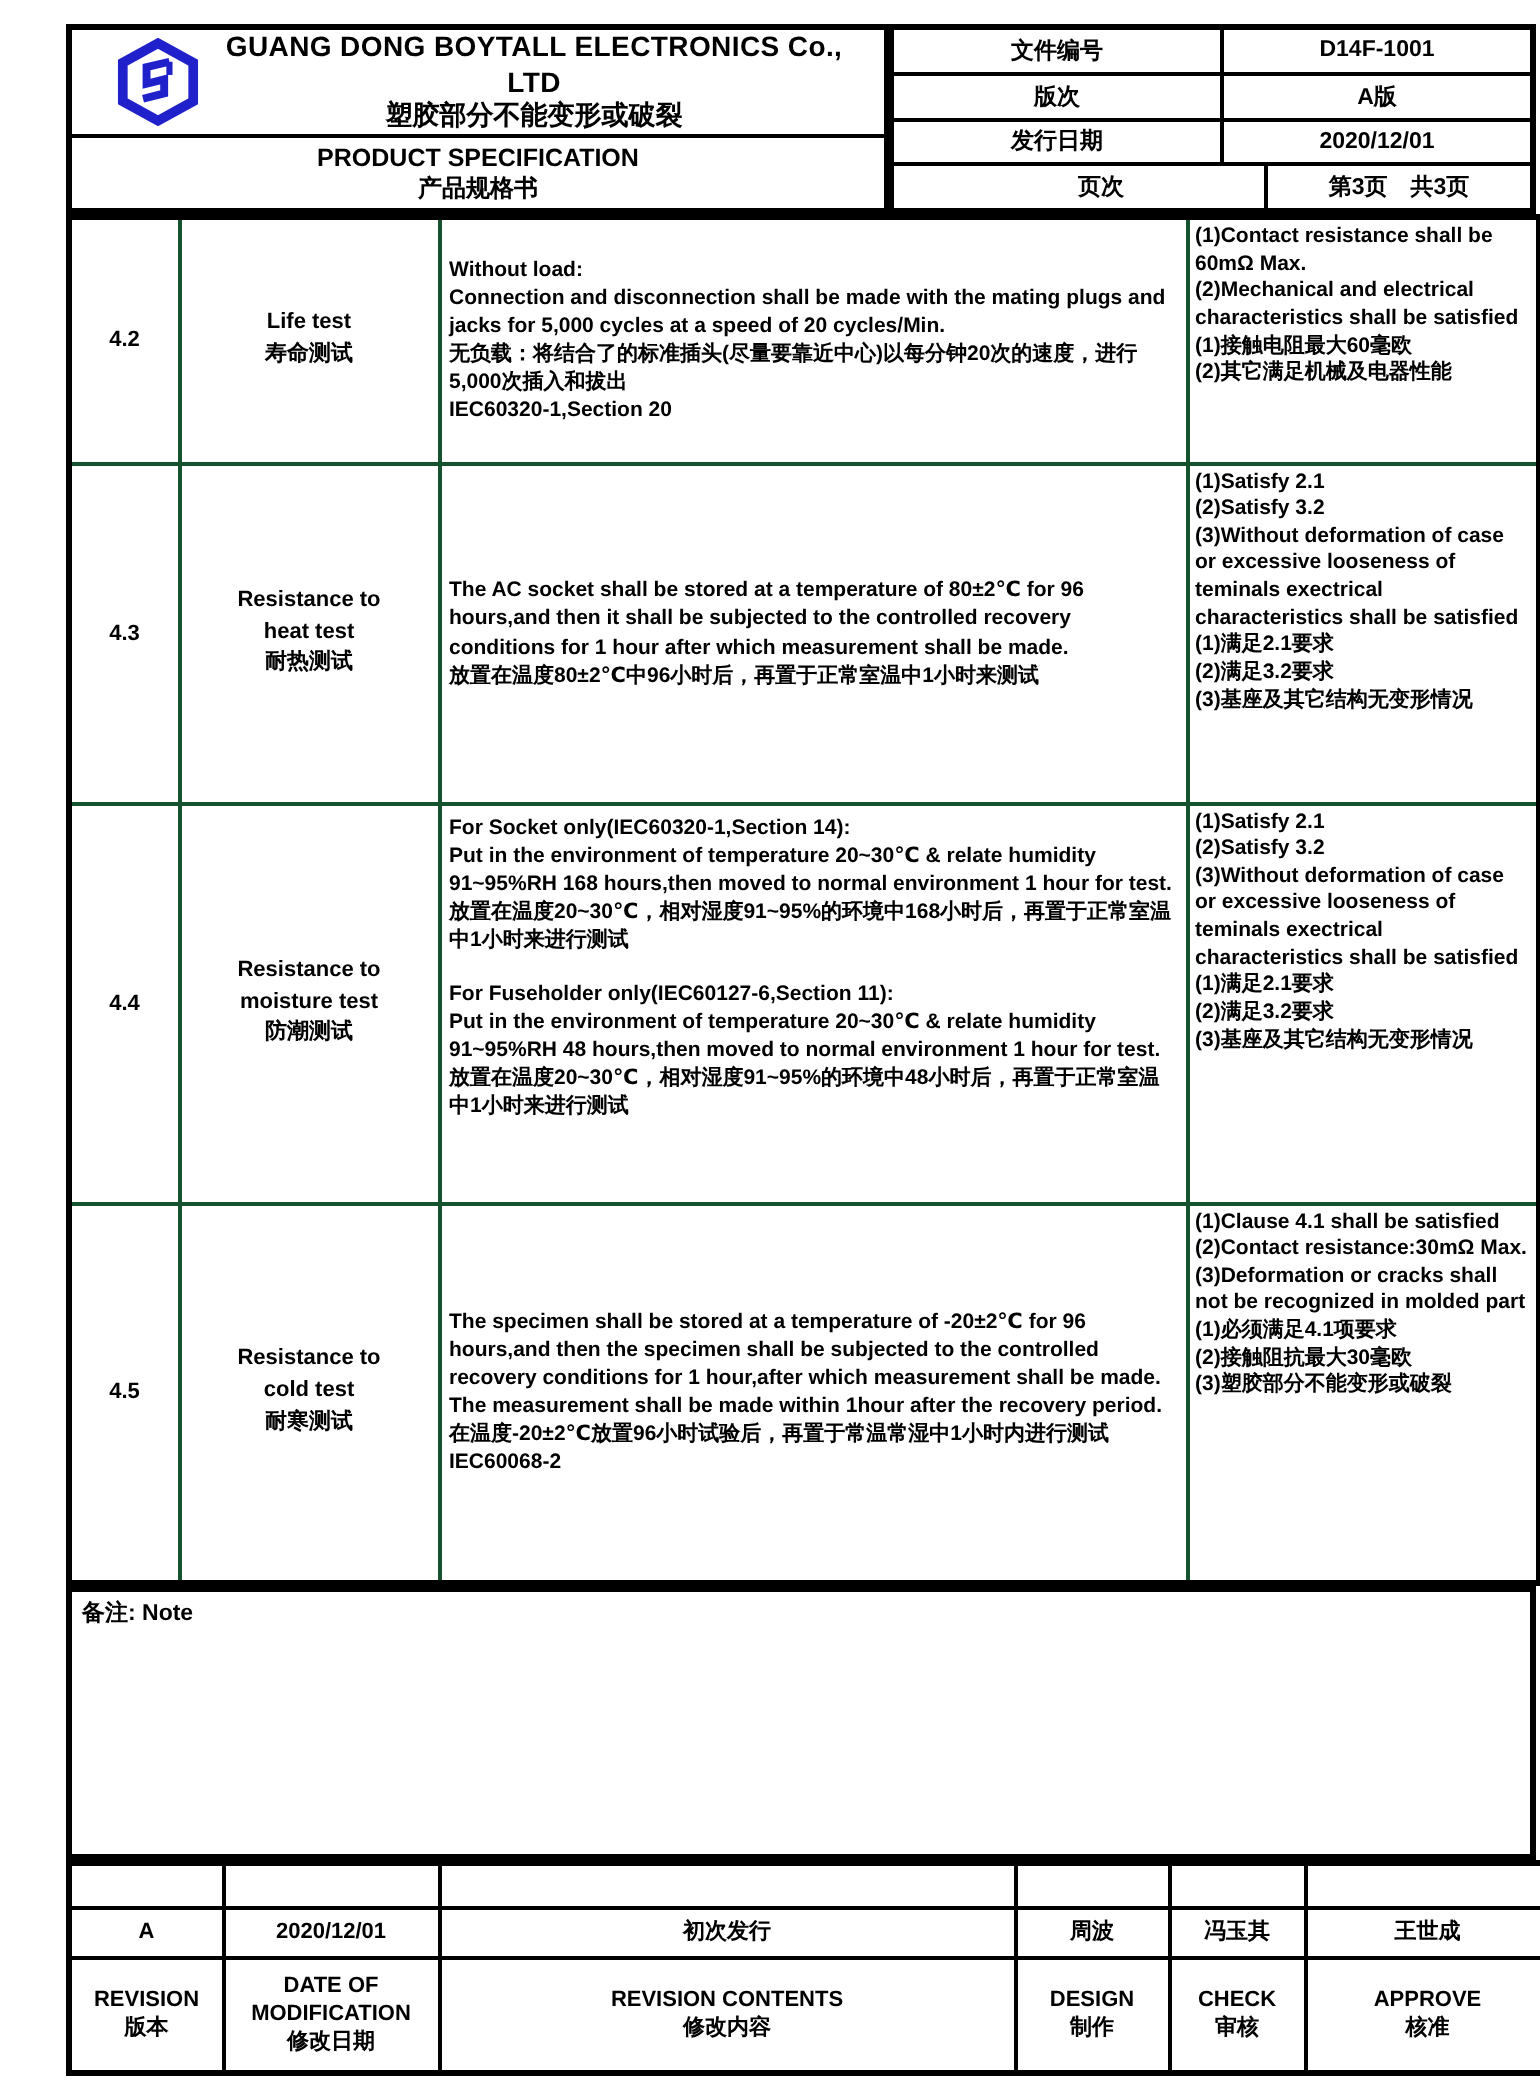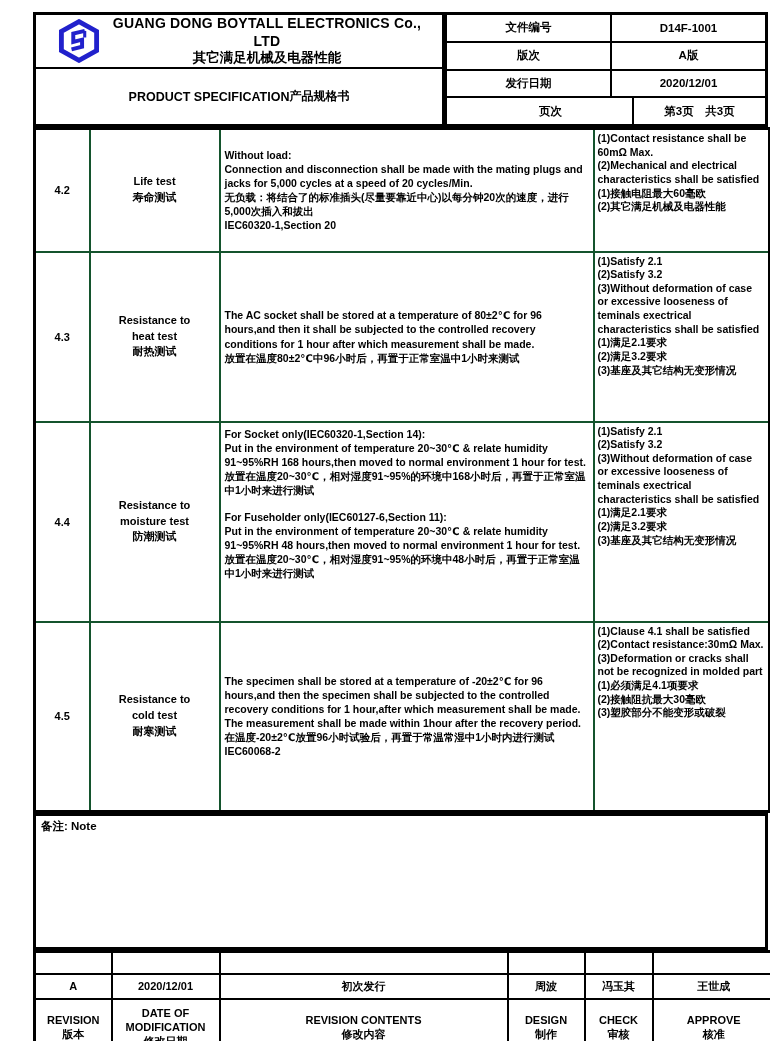--- a/index.html
+++ b/index.html
@@ -17,21 +17,21 @@
     width: 412px; border: 3px solid #000; display: flex; flex-direction: column;
   }
   .company-row {
     height: 54px; display: flex; align-items: center; border-bottom: 2px solid #000;
     padding-left: 20px;
   }
   .logo-wrap { width: 46px; height: 46px; flex: 0 0 auto; display: flex; align-items: center; justify-content: center; }
   .company-names { flex: 1; text-align: center; line-height: 1.25; padding-right: 10px; }
   .company-en { font-size: 14px; letter-spacing: 0.2px; }
   .company-cn { font-size: 13.5px; }
-  .title-row { height: 35px; display: flex; flex-direction: row; justify-content: center; text-align: center; line-height: 1.3; margin-top: 20px; }
+  .title-row { height: 35px; display: flex; flex-direction: column; justify-content: center; text-align: center; line-height: 1.3; }
   .title-en { font-size: 12.5px; }
   .title-cn { font-size: 12px; }
 
   .header-right { width: 323px; border: 3px solid #000; border-left: 2px solid #000; display: flex; flex-direction: column; }
   .hfield { display: flex; flex: 1; border-bottom: 2px solid #000; }
   .hfield:last-child { border-bottom: none; padding-left: 22px; }
   .hlabel { width: 165px; border-right: 2px solid #000; display: flex; align-items: center; justify-content: center; font-size: 11.5px; }
   .hvalue { flex: 1; display: flex; align-items: center; justify-content: center; font-size: 11.5px; white-space: pre; }
 
   
@@ -76,21 +76,21 @@
       <div class="company-row">
         <span class="logo-wrap">
           <svg width="44" height="44" viewBox="0 0 100 100" aria-hidden="true">
             <polygon points="50,6 90,28 90,72 50,94 10,72 10,28" fill="none" stroke="#2121CC" stroke-width="11"></polygon>
             <path d="M63 27 L37 33 L37 52 L57 47 L57 63 L33 69" fill="none" stroke="#2121CC" stroke-width="9"></path>
             <path d="M63 27 L63 42" fill="none" stroke="#2121CC" stroke-width="7"></path>
           </svg>
         </span>
         <div class="company-names">
           <div class="company-en">GUANG DONG BOYTALL ELECTRONICS Co., LTD</div>
-          <div class="company-cn">其它满足机械及电器性能</div>
+          <div class="company-cn">塑胶部分不能变形或破裂</div>
         </div>
       </div>
       <div class="title-row">
         <div class="title-en">PRODUCT SPECIFICATION</div>
         <div class="title-cn">产品规格书</div>
       </div>
     </div>
     <div class="header-right">
       <div class="hfield">
         <div class="hlabel">文件编号</div>

